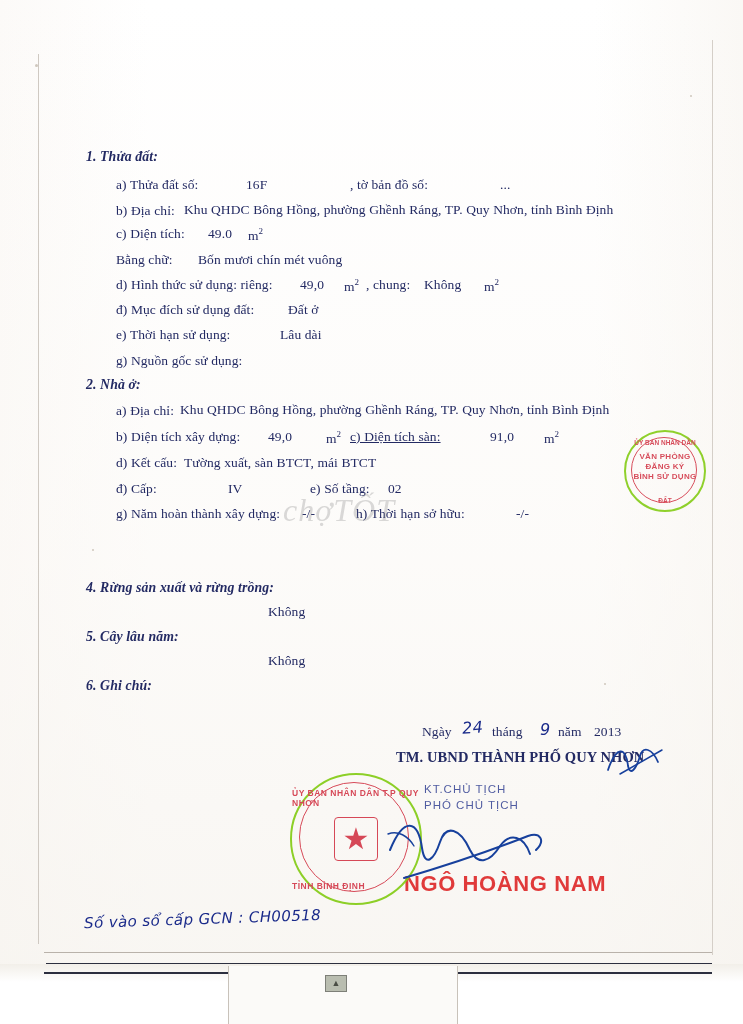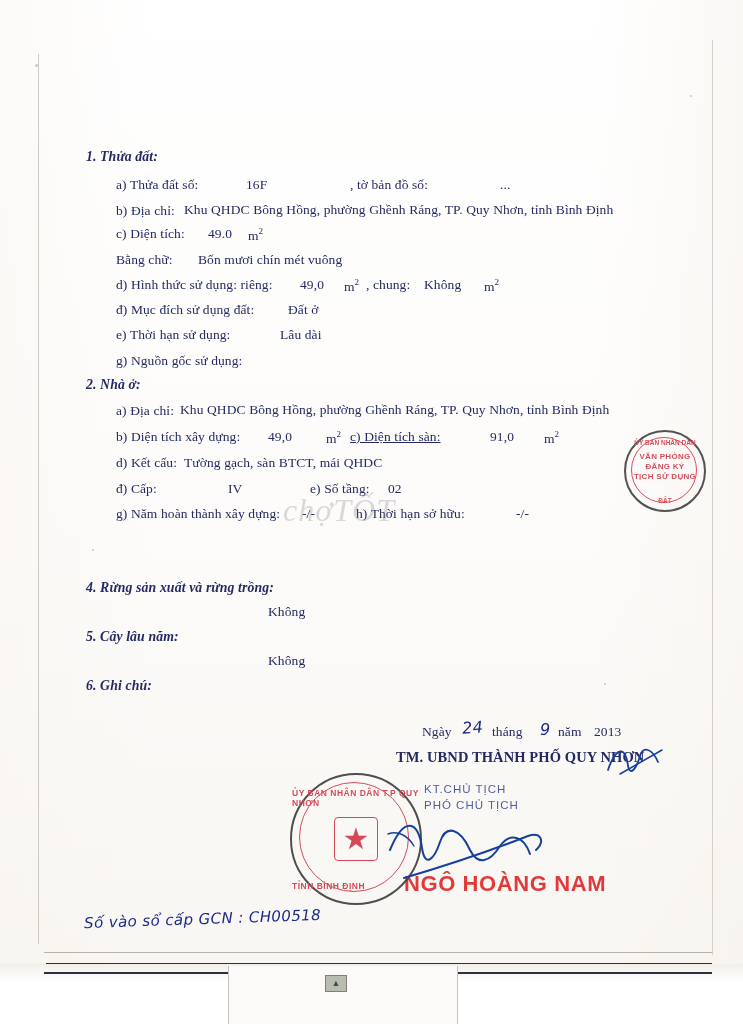--- a/index.html
+++ b/index.html
@@ -129,21 +129,21 @@
   .hand-note {
     font-size: 15px;
     font-style: italic;
     letter-spacing: 0.4px;
   }
 
   
   .seal-round {
     position: absolute;
     border-radius: 50%;
-    border: 2px solid #404040;
+    border: 2px solid #84cc16;
     color: #d33a4a;
   }
   .seal-main {
     left: 290px; top: 773px;
     width: 128px; height: 128px;
     border-width: 2.5px;
     opacity: 0.92;
   }
   .seal-main .inner {
     position: absolute;
@@ -320,21 +320,21 @@
     <div class="ln val" style="left:180px; top:402px;">Khu QHDC Bông Hồng, phường Ghềnh Ráng, TP. Quy Nhơn, tỉnh Bình Định</div>
 
     <div class="ln" style="left:116px; top:429px;">b) Diện tích xây dựng:</div>
     <div class="ln val" style="left:268px; top:429px;">49,0</div>
     <div class="ln val" style="left:326px; top:429px;">m<span class="sup">2</span></div>
     <div class="ln" style="left:350px; top:429px;text-decoration:underline;">c) Diện tích sàn:</div>
     <div class="ln val" style="left:490px; top:429px;">91,0</div>
     <div class="ln val" style="left:544px; top:429px;">m<span class="sup">2</span></div>
 
     <div class="ln" style="left:116px; top:455px;">d) Kết cấu:</div>
-    <div class="ln val" style="left:184px; top:455px;">Tường gạch, sàn BTCT, mái QHDC</div>
+    <div class="ln val" style="left:184px; top:455px;">Tường xuất, sàn BTCT, mái BTCT</div>
 
     <div class="ln" style="left:116px; top:481px;">đ) Cấp:</div>
     <div class="ln val" style="left:228px; top:481px;">IV</div>
     <div class="ln" style="left:310px; top:481px;">e) Số tầng:</div>
     <div class="ln val" style="left:388px; top:481px;">02</div>
 
     <div class="ln" style="left:116px; top:506px;">g) Năm hoàn thành xây dựng:</div>
     <div class="ln val" style="left:302px; top:506px;">-/-</div>
     <div class="ln" style="left:356px; top:506px;">h) Thời hạn sở hữu:</div>
     <div class="ln val" style="left:516px; top:506px;">-/-</div>
@@ -371,21 +371,21 @@
       <div class="seal-star">★</div>
       <div class="seal-arc-bottom">TỈNH BÌNH ĐỊNH</div>
     </div>
 
     <div class="seal-round seal-small">
       <div class="inner"></div>
       <div class="arc-top">ỦY BAN NHÂN DÂN</div>
       <div class="txt">
         <div>VĂN PHÒNG</div>
         <div>ĐĂNG KÝ</div>
-        <div>TỊCH SỬ DỤNG</div>
+        <div>BÌNH SỬ DỤNG</div>
       </div>
       <div class="arc-bottom">ĐẤT</div>
     </div>
 
     <svg class="sig" style="left:600px; top:740px;" width="70" height="40" viewBox="0 0 70 40">
       <path d="M8 30 C16 6, 26 6, 28 26 C30 36, 36 30, 40 16 C43 6, 52 8, 58 22" stroke="#17409c" stroke-width="1.8" fill="none" stroke-linecap="round"></path>
       <path d="M20 34 L62 10" stroke="#17409c" stroke-width="1.5" fill="none" stroke-linecap="round"></path>
     </svg>
 
     <svg class="sig" style="left:378px; top:806px;" width="180" height="92" viewBox="0 0 180 92">

